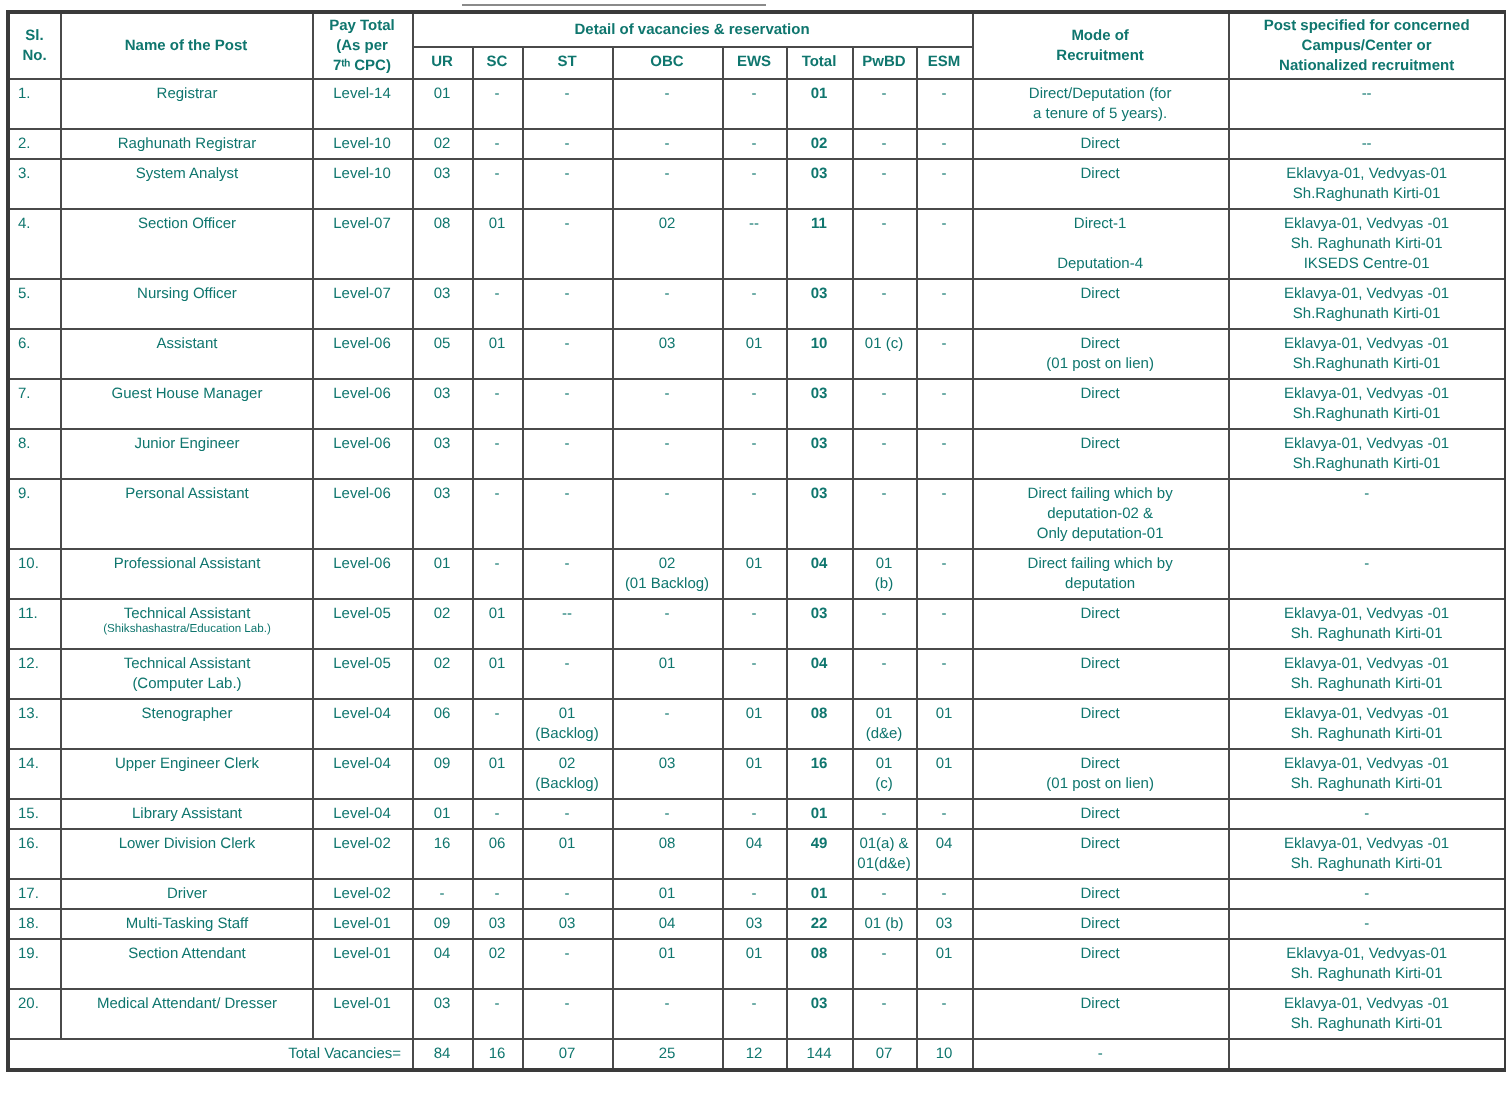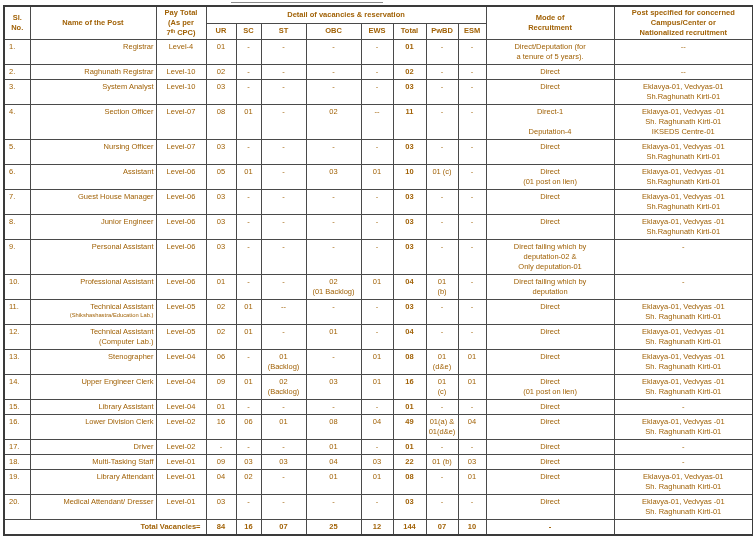--- a/index.html
+++ b/index.html
@@ -1,20 +1,20 @@
 <!DOCTYPE html>
 <html><head>
 <meta charset="utf-8">
 <style>
   html,body{margin:0;padding:0;background:#e8e8e8;}
   #page{
     position:relative;width:753px;height:556px;overflow:hidden;
     background:#ffffff;
     font-family:"Liberation Sans","DejaVu Sans",sans-serif;
-    color:#a16207;
+    color:#0f766e;
   }
   
   #top-underline{
     position:absolute;top:2px;left:231px;width:152px;height:0;
     border-top:1.5px solid #8a8a8a;
   }
   table.vacancy{
     position:absolute;top:5px;left:3px;
     width:749px;border-collapse:collapse;table-layout:fixed;
     background:#fff;
@@ -24,24 +24,24 @@
   }
   table.vacancy{border:2px solid #3a3a3a;}
   th,td{
     font-size:7.5px;line-height:10px;
     padding:2px 2px;white-space:pre-line;
     text-align:center;vertical-align:top;
     overflow:hidden;
   }
   thead th{font-weight:bold;vertical-align:middle;padding:1px 1px;}
   td.col-sl{text-align:left;padding-left:4px;}
-  td.col-name{text-align:right;padding-left:3px;}
+  td.col-name{text-align:center;padding-left:3px;}
   td.col-total{font-weight:bold;}
   .name-sub{font-size:5.8px;line-height:7px;white-space:pre-line;}
-  tfoot td{font-weight:bold;}
+  tfoot td{font-weight:normal;}
   tfoot td.total-label{text-align:right;padding-right:5px;}
   #note-line{position:absolute;top:560px;left:0;width:753px;height:7px;}
   #note-label{position:absolute;left:3px;top:0;font-size:7.5px;font-weight:bold;}
   #note-fragment{position:absolute;left:383px;top:0;font-size:7.5px;white-space:nowrap;}
 </style>
 </head>
 <body>
 
 <div id="page">
 
@@ -86,21 +86,21 @@
         <th>EWS</th>
         <th>Total</th>
         <th>PwBD</th>
         <th>ESM</th>
       </tr>
     </thead>
     <tbody id="table-body">
         <tr>
           <td class="col-sl">1.</td>
           <td class="col-name">Registrar</td>
-          <td class="col-pay">Level-4</td>
+          <td class="col-pay">Level-14</td>
           <td class="col-ur">01</td>
           <td class="col-sc">-</td>
           <td class="col-st">-</td>
           <td class="col-obc">-</td>
           <td class="col-ews">-</td>
           <td class="col-total">01</td>
           <td class="col-pwbd">-</td>
           <td class="col-esm">-</td>
           <td class="col-mode">Direct/Deputation (for
 a tenure of 5 years).</td>
@@ -383,21 +383,21 @@
           <td class="col-obc">04</td>
           <td class="col-ews">03</td>
           <td class="col-total">22</td>
           <td class="col-pwbd">01 (b)</td>
           <td class="col-esm">03</td>
           <td class="col-mode">Direct</td>
           <td class="col-campus">-</td>
         </tr>
         <tr>
           <td class="col-sl">19.</td>
-          <td class="col-name">Library Attendant</td>
+          <td class="col-name">Section Attendant</td>
           <td class="col-pay">Level-01</td>
           <td class="col-ur">04</td>
           <td class="col-sc">02</td>
           <td class="col-st">-</td>
           <td class="col-obc">01</td>
           <td class="col-ews">01</td>
           <td class="col-total">08</td>
           <td class="col-pwbd">-</td>
           <td class="col-esm">01</td>
           <td class="col-mode">Direct</td>

